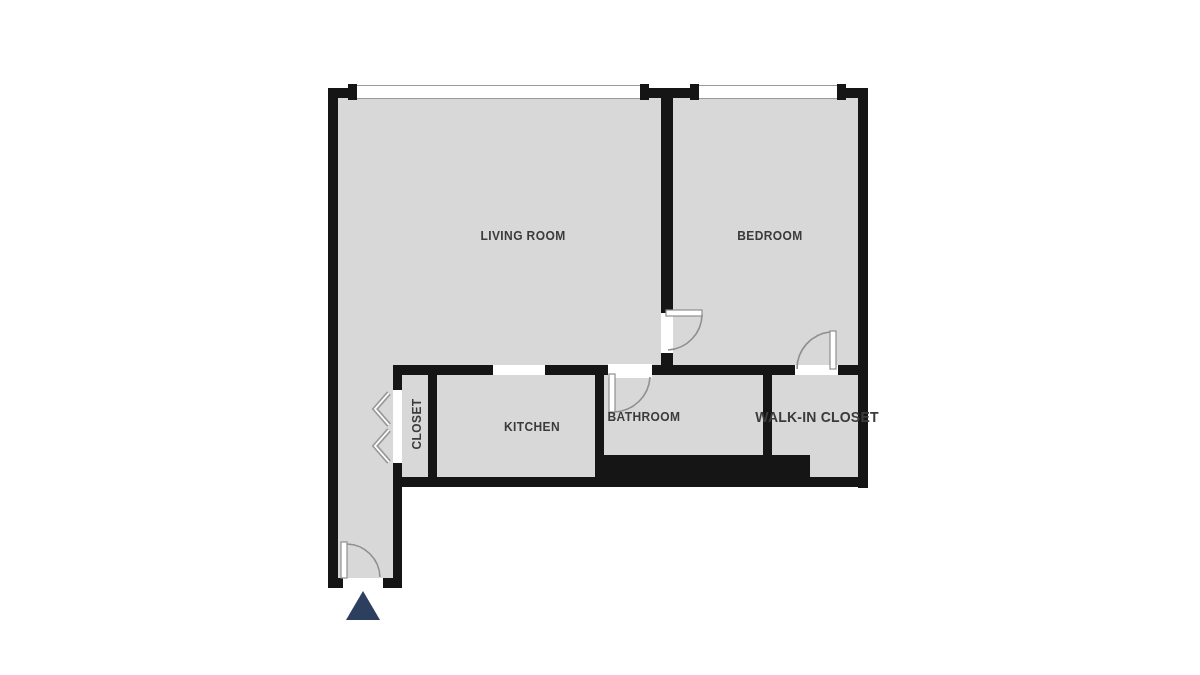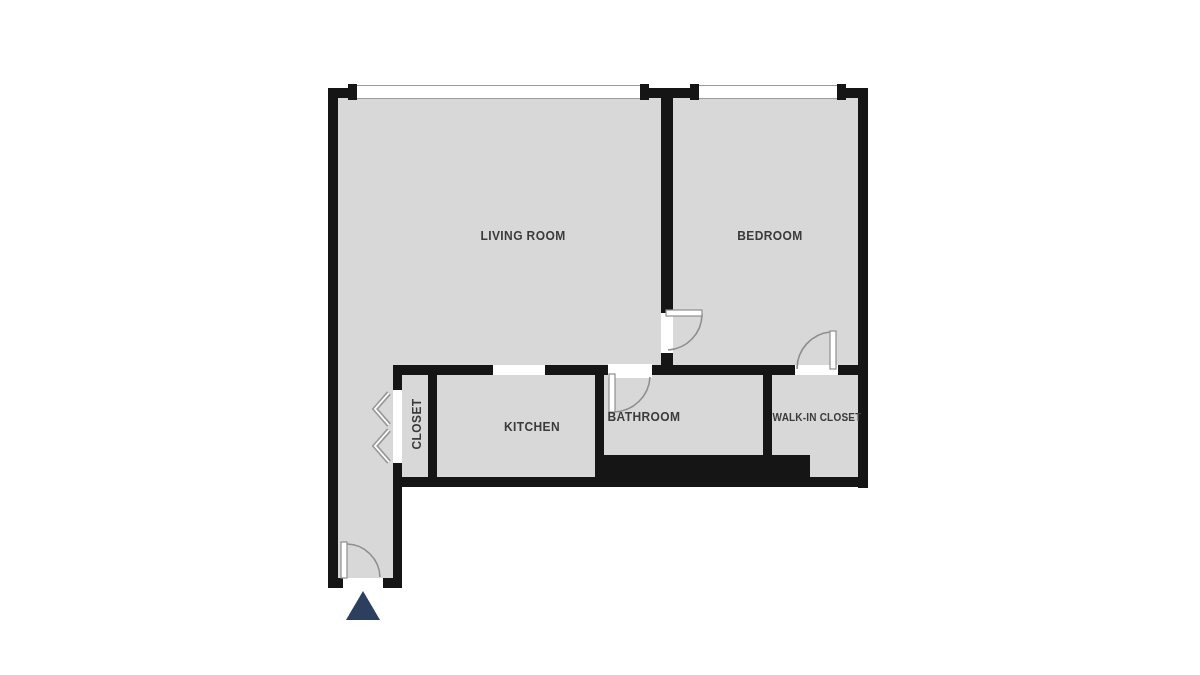--- a/index.html
+++ b/index.html
@@ -19,21 +19,21 @@
   .wall{position:absolute;background:var(--wall);}
   .opening{position:absolute;background:#ffffff;}
   .window{position:absolute;background:#ffffff;border:1px solid #9a9a9a;box-sizing:border-box;}
   .cap{position:absolute;background:var(--wall);}
   svg.overlay{position:absolute;left:0;top:0;width:1200px;height:675px;pointer-events:none;}
   .room-label{
     position:absolute;transform:translate(-50%,-50%);
     font-size:12px;font-weight:bold;color:var(--label);
     letter-spacing:.4px;white-space:nowrap;
   }
-  .room-label.small{font-size:10px;letter-spacing:.2px;}
+  .room-label.small{font-size:14px;letter-spacing:.2px;}
   .room-label.vertical{transform:translate(-50%,-50%) rotate(-90deg);}
 </style>
 </head>
 <body>
 
 <div id="plan">
 
   <div class="floor" style="left:333px;top:93px;width:530px;height:277px;"></div>
   <div class="floor" style="left:398px;top:370px;width:465px;height:112px;"></div>
   <div class="floor" style="left:333px;top:370px;width:62px;height:213px;"></div>

